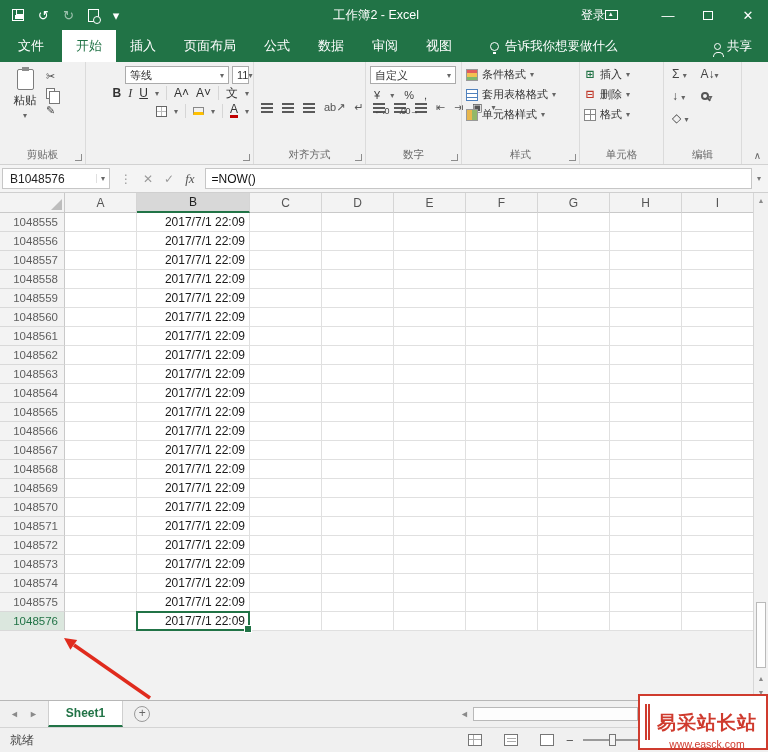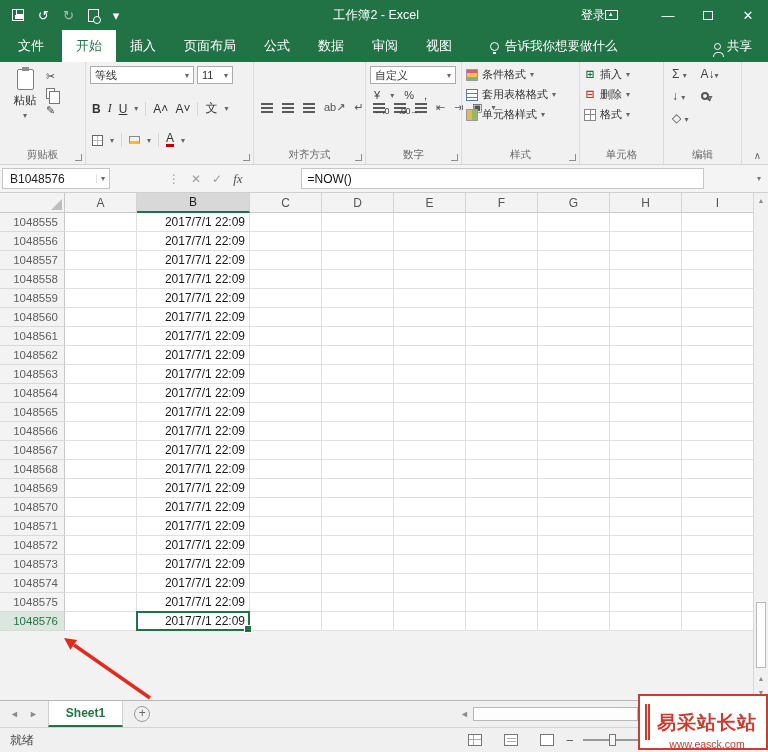--- a/index.html
+++ b/index.html
@@ -46,26 +46,26 @@
   .chev { color:#666; font-size:8px; }
   
   .g-clip { width:86px; display:flex; }
   .paste-big { width:42px; display:flex; flex-direction:column; align-items:center; gap:3px; padding-top:3px; font-size:11.5px; }
   .ic-clipboard { width:17px; height:21px; border:1px solid #7d7d7d; border-radius:2px; background:#fff; position:relative; }
   .ic-clipboard:before { content:''; position:absolute; top:-3px; left:4px; width:7px; height:4px; background:#8d8d8d; }
   .clip-mini { display:flex; flex-direction:column; gap:5px; padding-top:4px; font-size:11px; color:#4a4a4a; }
   .ic-copy { width:9px; height:11px; border:1px solid #777; background:#fff; position:relative; display:inline-block; }
   .ic-copy:after { content:''; position:absolute; left:2px; top:2px; width:9px; height:11px; border:1px solid #777; background:#fff; }
   
-  .g-font { width:168px; display:flex; flex-direction:column; gap:16px; }
+  .g-font { width:168px; display:flex; flex-direction:column; gap:0;align-items:flex-end; }
   .combo-row { display:flex; gap:3px; }
   .combo { height:18px; background:#fff; border:1px solid #ababab; display:flex; align-items:center; padding:0 4px; font-size:11px; }
   .combo .chev { margin-left:auto; }
   .cb-name { width:104px; }
-  .cb-size { width:36px; }
+  .cb-size { width:17px; }
   .fbtn-row { display:flex; align-items:center; gap:7px; padding-left:2px; height:18px; }
   .fb { font-size:12px; color:#333; }
   .fb.b { font-weight:bold; }
   .fb.i { font-style:italic; font-family:"Liberation Serif",serif; }
   .fb.u { text-decoration:underline; }
   .vsep { width:1px; height:14px; background:#d6d6d6; }
   .a-red { border-bottom:3px solid #c00000; line-height:11px; display:inline-block; font-size:12px; }
   .bucket { width:11px; height:8px; border:1px solid #888; border-bottom:3px solid #ffc000; display:inline-block; }
   .ic-borders { width:11px; height:11px; border:1px solid #666; display:inline-block;
     background:linear-gradient(#bbb,#bbb) center/11px 1px no-repeat, linear-gradient(#bbb,#bbb) center/1px 11px no-repeat, #fff; }
@@ -94,21 +94,21 @@
   .ic-grid12 { width:12px; height:12px; border:1px solid #888; flex:0 0 auto;
     background:linear-gradient(#888,#888) center/12px 1px no-repeat, linear-gradient(#888,#888) center/1px 12px no-repeat, #fff; }
   
   .g-edit { width:78px; display:flex; gap:12px; padding-top:5px; padding-left:8px; }
   .ed-col { display:flex; flex-direction:column; gap:8px; font-size:12px; color:#444; }
   .find { width:8px; height:8px; border:2px solid #555; border-radius:50%; position:relative; display:inline-block; }
   .find:after { content:''; position:absolute; width:5px; height:2px; background:#555; right:-4px; bottom:-2px; transform:rotate(45deg); }
   .collapse { position:absolute; right:7px; bottom:3px; font-size:10px; color:#666; }
 
   
-  .fbar { height:28px; background:#f4f4f4; border-bottom:1px solid #cfcfcf; display:flex; align-items:center; padding:0 2px; flex:0 0 auto;gap:48px; }
+  .fbar { height:28px; background:#f4f4f4; border-bottom:1px solid #cfcfcf; display:flex; align-items:center; padding:0 2px; flex:0 0 auto; }
   .namebox { width:108px; height:21px; background:#fff; border:1px solid #c6c6c6; display:flex; align-items:center; font-size:12px; padding-left:7px; color:#222; }
   .namebox .chev { margin-left:auto; padding:0 4px; border-left:1px solid #e0e0e0; }
   .fx-area { display:flex; align-items:center; gap:11px; padding:0 10px; color:#9a9a9a; font-size:12px; }
   .fx { font-style:italic; font-family:"Liberation Serif",serif; color:#555; font-size:13px; }
   .formula-field { flex:1; height:21px; background:#fff; border:1px solid #c6c6c6; font-size:12px; display:flex; align-items:center; padding-left:6px; color:#111; }
   .fb-exp { width:14px; text-align:center; color:#777; font-size:8px; }
 
   
   .gridwrap { flex:1; position:relative; background:#f2f2f2; overflow:hidden; }
   .hdr-row { display:flex; height:20px; background:#f5f5f5; }

